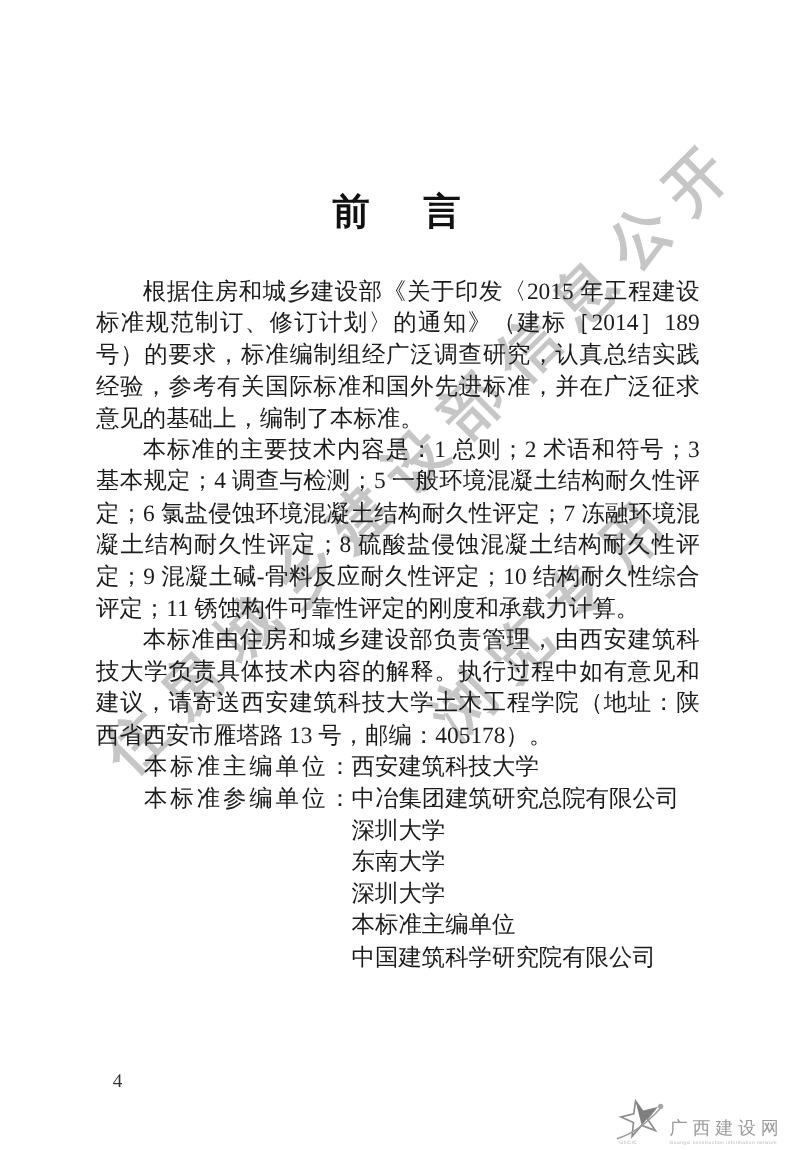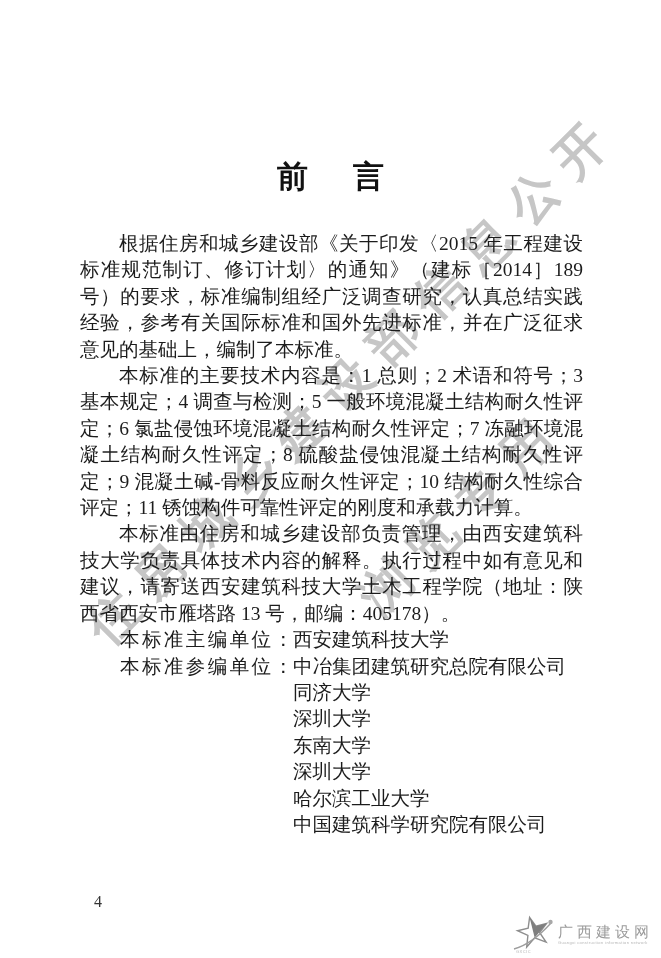--- a/index.html
+++ b/index.html
@@ -55,21 +55,21 @@
   .credit-units{flex:1;}
   .credit-units div{line-height:26.4px;}
 
   
   .page-number{
     position:absolute;left:94px;top:893px;
     font-size:16px;color:#333;z-index:2;
   }
   .site-logo{
     position:absolute;right:8px;bottom:4px;
-    display:flex;align-items:center;gap:4px;
+    display:flex;align-items:flex-end;gap:4px;
     z-index:2;
   }
   .star-wrap{position:relative;width:42px;height:40px;}
   .star-caption{
     position:absolute;left:4px;bottom:0;
     font-size:4px;color:#b5b5b5;
     font-family:"Liberation Sans",sans-serif;
     letter-spacing:.5px;
   }
   .logo-text{display:flex;flex-direction:column;align-items:flex-start;}
@@ -106,25 +106,24 @@
       <div class="credit-label">本标准主编单位：</div>
       <div class="credit-units">
         <div>西安建筑科技大学</div>
       </div>
     </div>
 
     <div class="credit-row">
       <div class="credit-label">本标准参编单位：</div>
       <div class="credit-units">
         <div>中冶集团建筑研究总院有限公司</div>
-        <div>同济大学</div>
         <div>深圳大学</div>
         <div>东南大学</div>
         <div>深圳大学</div>
-        <div>哈尔滨工业大学</div>
+        <div>本标准主编单位</div>
         <div>中国建筑科学研究院有限公司</div>
       </div>
     </div>
   </div>
 
   <div class="page-number">4</div>
 
   <div class="site-logo">
     <div class="star-wrap">
       <svg width="42" height="40" viewBox="0 0 42 40">

